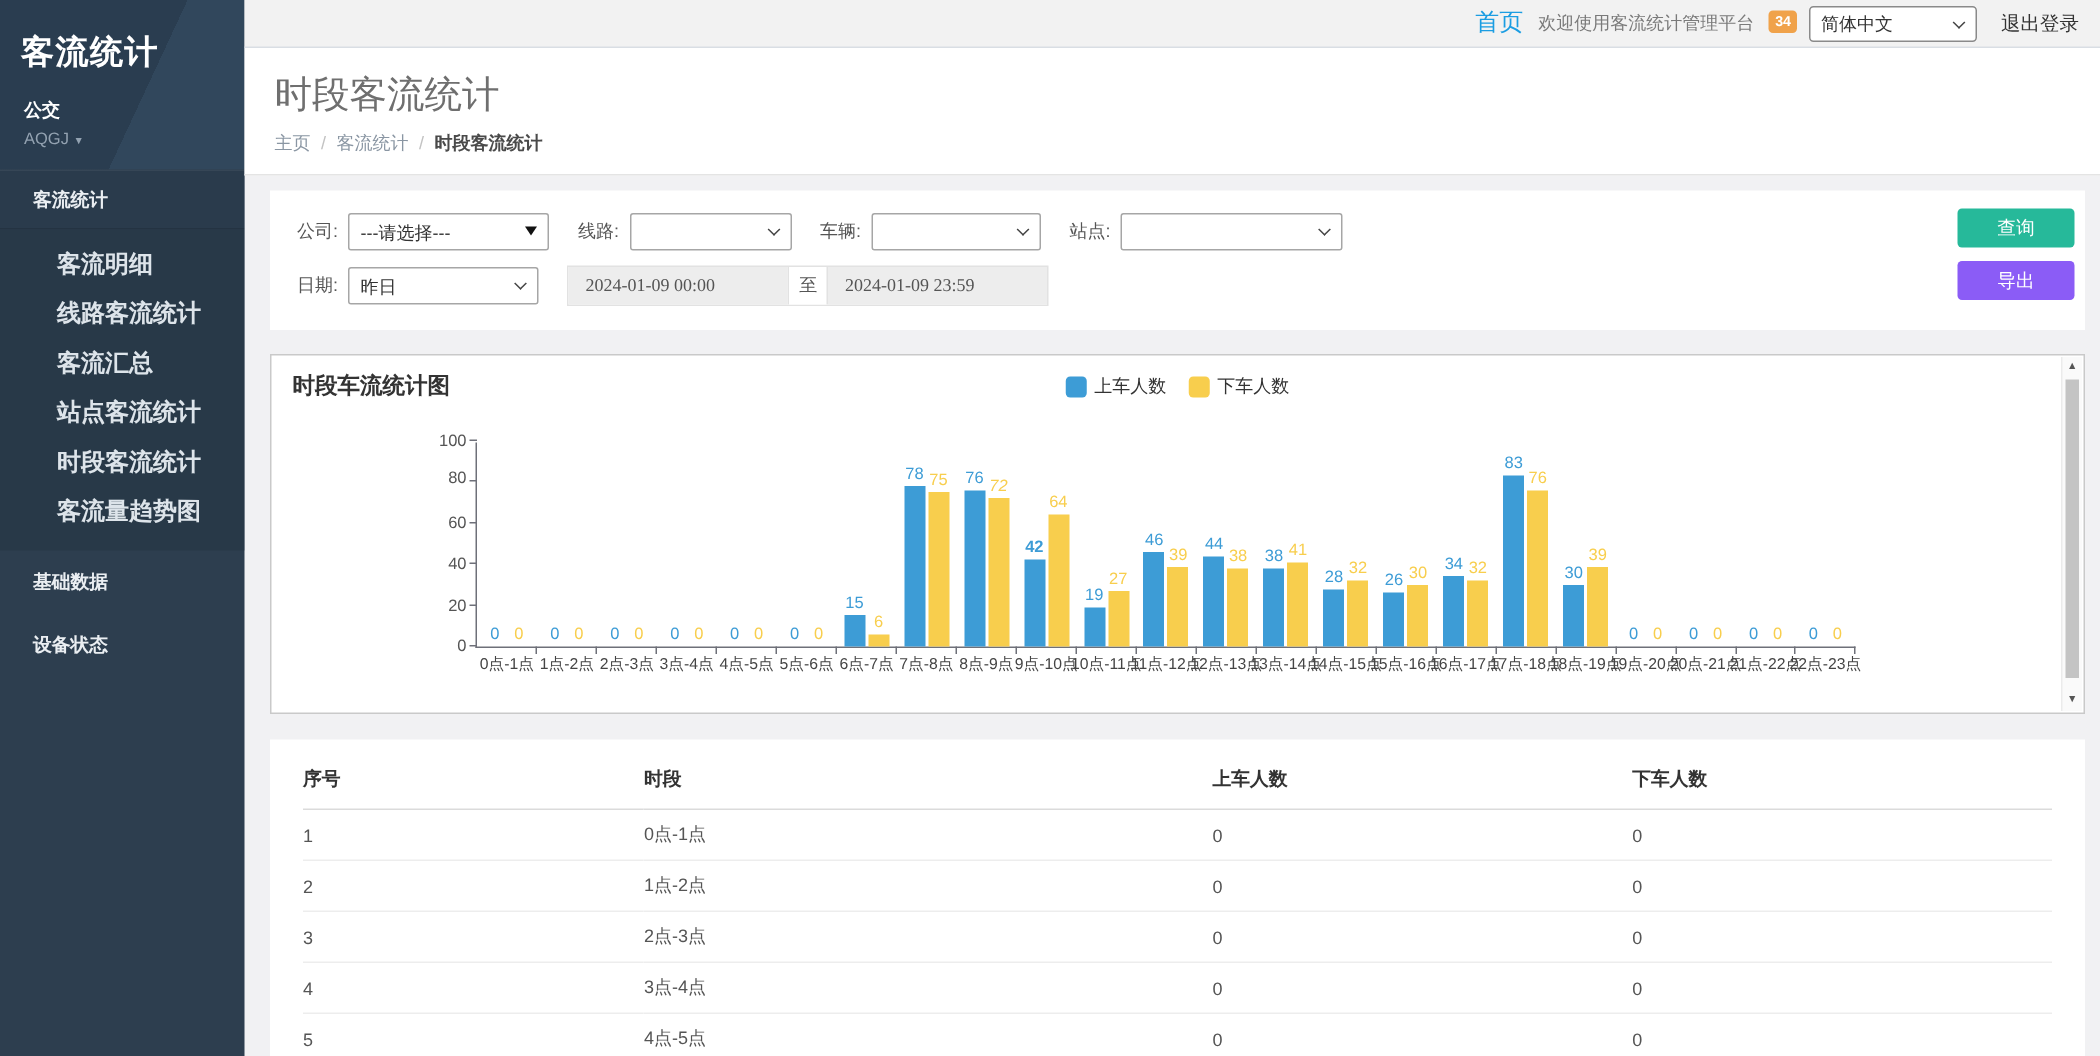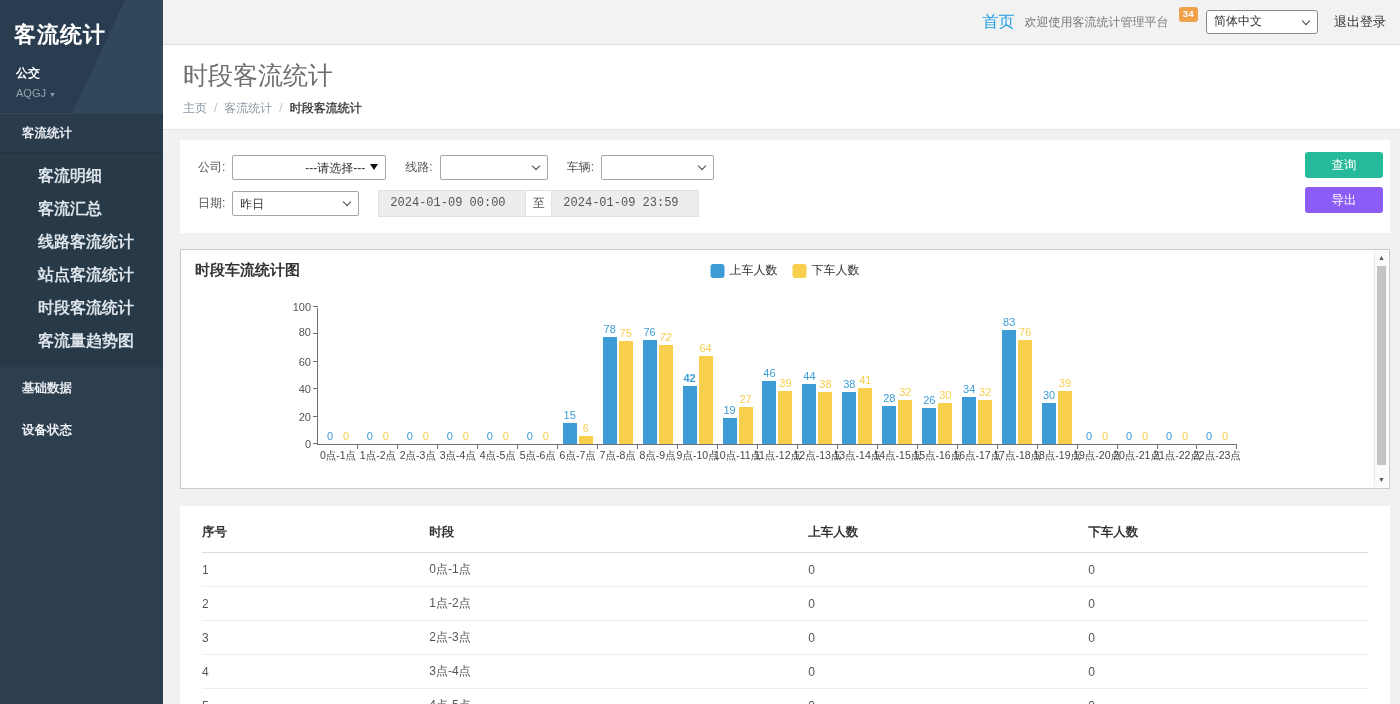--- a/index.html
+++ b/index.html
@@ -14,21 +14,21 @@
   .brand-org { font-size:12px; font-weight:bold; color:#FFFFFF; margin:15px 2px 0; }
   .brand-user { font-size:11px; color:#93A2B1; margin:5px 2px 0; }
   .brand-user .caret { font-size:7px; color:#93A2B1; margin-left:3px; }
   .menu-parent { background:#2A3B4C; border-top:1px solid rgba(255,255,255,0.06); border-bottom:1px solid rgba(0,0,0,0.12); padding:11px 0 10px 22px; font-size:12.5px; font-weight:bold; color:#EAEEF2; cursor:pointer; }
   .submenu { background:#283948; padding:7px 0 9px; }
   .submenu-item { padding:6px 0 6px 38px; font-size:16px; font-weight:bold; color:#DDE4EA; cursor:pointer; }
   .menu-item { padding:13px 0 12px 22px; font-size:12.5px; font-weight:bold; color:#EAEEF2; cursor:pointer; }
 
   
   .main { flex:1; min-width:0; display:flex; flex-direction:column; }
-  .topbar { height:45px; flex-shrink:0; background:#F2F2F2; border-bottom:1px solid #D9DEE4; display:flex; align-items:center; justify-content:flex-end; padding:0 14px;font-family:Liberation Mono, monospace; }
+  .topbar { height:32px; flex-shrink:0; background:#F2F2F2; border-bottom:1px solid #D9DEE4; display:flex; align-items:center; justify-content:flex-end; padding:0 14px; }
   .home-link { color:#1B9DE2; font-size:16px; margin-right:10px; cursor:pointer; }
   .welcome { color:#7A7A7A; font-size:12px; margin-right:10px; }
   .badge { align-self:flex-start; margin-top:7px; background:#F0A24A; color:#fff; font-size:9.5px; font-weight:bold; border-radius:3px; padding:2px 4px; margin-right:8px; }
   .lang-wrap { position:relative; margin-right:16px; }
   .lang-select { width:112px; height:24px; border:1px solid #8A8A8A; border-radius:3px; background:#fff; font-size:12px; color:#333; padding:0 18px 0 7px; appearance:none; -webkit-appearance:none; font-family:inherit; }
   .logout { color:#333; font-size:13px; cursor:pointer; white-space:nowrap; }
 
   .page-head { background:#fff; border-bottom:1px solid #E4E4E4; padding:14px 0 12px 20px; flex-shrink:0; }
   .page-title { font-size:25px; font-weight:400; color:#6F6F6F; }
   .breadcrumb { margin-top:8px; font-size:12px; color:#8A96A3; }
@@ -40,23 +40,23 @@
   
   .filter-card { background:#fff; position:relative; padding:15px 18px 16px; margin-bottom:16px; }
   .filter-row { display:flex; align-items:center; }
   .filter-row + .filter-row { margin-top:10px; }
   .f-group { display:flex; align-items:center; margin-right:19px; }
   .f-label { font-size:12px; color:#555; margin-right:7px; white-space:nowrap; }
   .sel-wrap { position:relative; display:inline-block; }
   .sel { height:25px; border:1px solid #A6A6A6; border-radius:2px; background:#fff; font-size:12px; color:#333; padding:0 20px 0 7px; appearance:none; -webkit-appearance:none; font-family:inherit; }
   .chev { position:absolute; right:9px; top:8px; width:6px; height:6px; border-right:1.5px solid #444; border-bottom:1.5px solid #444; transform:rotate(45deg); pointer-events:none; }
   .tri { position:absolute; right:8px; top:9px; width:0; height:0; border-left:4.5px solid transparent; border-right:4.5px solid transparent; border-top:6px solid #111; pointer-events:none; }
-  .w-company { width:154px;text-align:right; } .w-line { width:108px; } .w-vehicle { width:113px; } .w-station { width:148px; } .w-preset { width:127px; }
+  .w-company { width:134px; } .w-line { width:108px; } .w-vehicle { width:113px; } .w-station { width:148px; } .w-preset { width:127px; }
   .date-group { display:inline-flex; align-items:stretch; border:1px solid #E2E2E2; }
-  .date-input { width:146px; height:25px; line-height:25px; background:#EDEDED; color:#555; font-size:12px; padding:0 11px; border:0; font-family:Liberation Mono, monospace; }
+  .date-input { width:146px; height:25px; line-height:25px; background:#EDEDED; color:#555; font-size:12px; padding:0 11px; border:0; font-family:Liberation Serif, serif; }
   .date-addon { width:27px; line-height:25px; text-align:center; background:#fff; color:#555; font-size:12px; border-left:1px solid #E2E2E2; border-right:1px solid #E2E2E2; }
   .btn-col { position:absolute; right:7px; top:12px; display:flex; flex-direction:column; gap:9px; }
   .btn { width:78px; height:26px; border:0; border-radius:3px; color:#fff; font-size:12.5px; cursor:pointer; font-family:inherit; }
   .btn-query { background:#26B99A; }
   .btn-export { background:#8b5cf6; }
 
   
   .chart-card { background:#fff; border:1px solid #C9C9C9; position:relative; height:240px; margin-bottom:17px; padding:11px 14px; overflow:hidden; }
   .chart-title { font-size:15px; font-weight:bold; color:#333; }
   .legend { position:absolute; left:50%; transform:translateX(-50%); top:12px; display:flex; gap:15px; align-items:center; }
@@ -94,22 +94,22 @@
       <div class="brand-org">公交</div>
       <div class="brand-user">
         <span>AQGJ</span><span class="caret">▼</span>
       </div>
     </div>
     <div class="menu-parent">
       <span>客流统计</span>
     </div>
     <div class="submenu">
       <div class="submenu-item">客流明细</div>
+      <div class="submenu-item">线路客流统计</div>
       <div class="submenu-item">客流汇总</div>
-      <div class="submenu-item">线路客流统计</div>
       <div class="submenu-item">站点客流统计</div>
       <div class="submenu-item">时段客流统计</div>
       <div class="submenu-item">客流量趋势图</div>
     </div>
     <div class="menu-item">基础数据</div>
     <div class="menu-item">设备状态</div>
   </aside>
 
   <div class="main">
 
@@ -148,20 +148,27 @@
             <span class="f-label">线路:</span>
             <span class="sel-wrap">
               <select class="sel w-line"><option></option></select>
               <span class="chev"></span>
             </span>
           </span>
           <span class="f-group">
             <span class="f-label">车辆:</span>
             <span class="sel-wrap">
               <select class="sel w-vehicle"><option></option></select>
+              <span class="chev"></span>
+            </span>
+          </span>
+          <span class="f-group">
+            <span class="f-label">站点:</span>
+            <span class="sel-wrap">
+              <select class="sel w-station"><option></option></select>
               <span class="chev"></span>
             </span>
           </span>
         </div>
         <div class="filter-row">
           <span class="f-group">
             <span class="f-label">日期:</span>
             <span class="sel-wrap">
               <select class="sel w-preset"><option>昨日</option></select>
               <span class="chev"></span>

